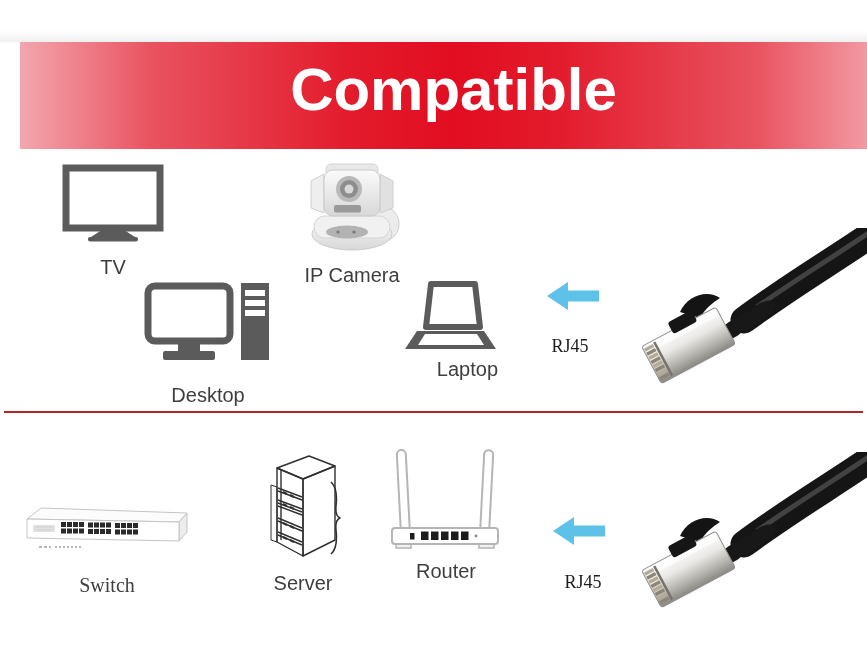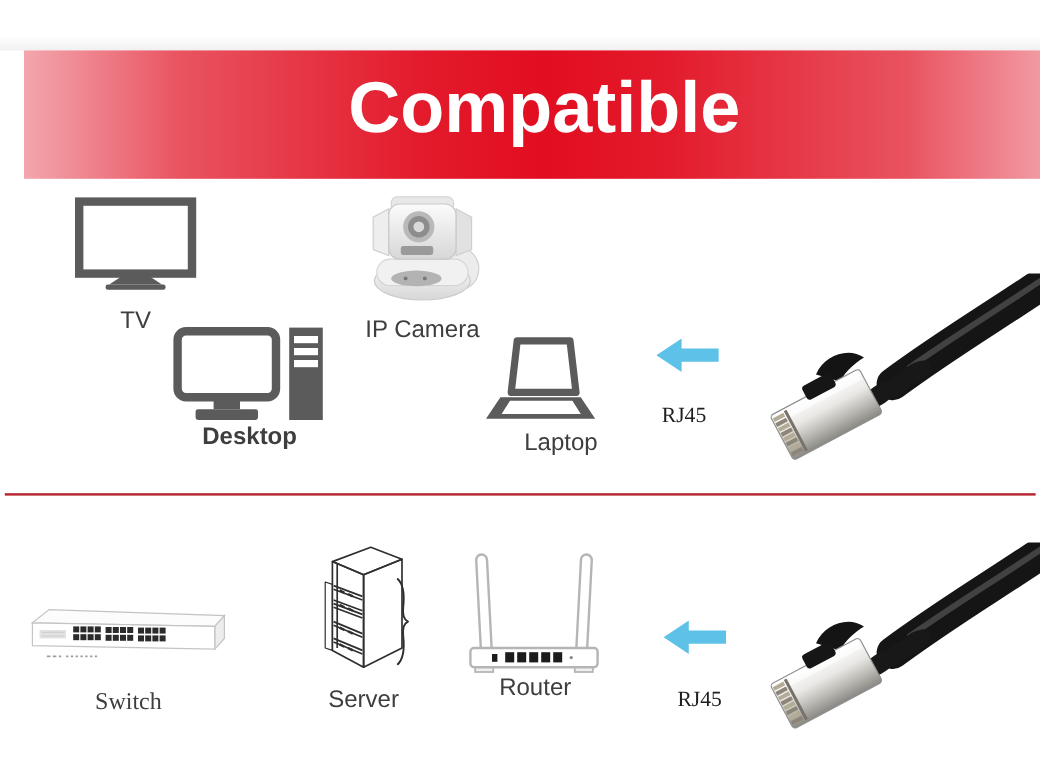--- a/index.html
+++ b/index.html
@@ -19,25 +19,25 @@
   }
   .banner-title{
     width:100%;height:93px;line-height:96px;text-align:center;
     color:#ffffff;font-size:60px;font-weight:800;letter-spacing:0px;
   }
   
   .device{position:absolute;display:flex;flex-direction:column;align-items:center;}
   .device-label{font-size:20px;color:#3e3e3e;white-space:nowrap;}
   .dev-tv{left:57px;top:164px;width:112px;gap:10px;}
   .dev-ipcam{left:302px;top:158px;width:100px;gap:10px;}
-  .dev-desktop{left:144px;top:272px;width:128px;gap:1px;font-weight:bold;}
+  .dev-desktop{left:144px;top:282px;width:128px;gap:22px;}
   .dev-laptop{left:402px;top:280px;width:96px;gap:6px;align-items:flex-end;}
   .dev-switch{left:21px;top:494px;width:172px;gap:20px;font-family:Liberation Serif, serif;}
   .dev-server{left:248px;top:452px;width:110px;gap:8px;}
-  .dev-router{left:390px;top:456px;width:112px;gap:0;}
+  .dev-router{left:390px;top:444px;width:112px;gap:10px;}
   
   .arrow{position:absolute;width:52px;height:28px;}
   .arrow-1{left:547px;top:282px;}
   .arrow-2{left:553px;top:517px;}
   .rj45{
     position:absolute;width:78px;text-align:center;
     font-family:"Liberation Serif",serif;font-size:18px;color:#1e1e1e;
   }
   .rj45-1{left:531px;top:336px;}
   .rj45-2{left:544px;top:572px;}

